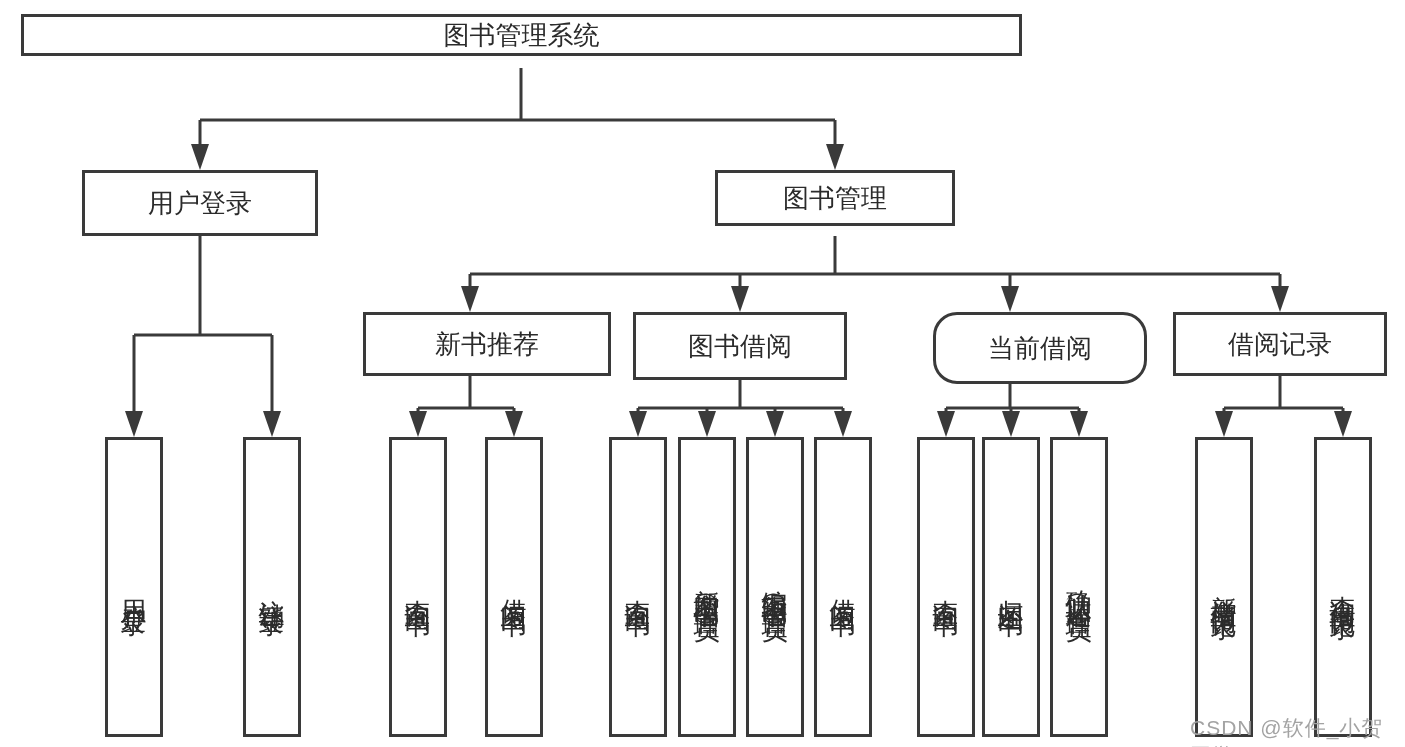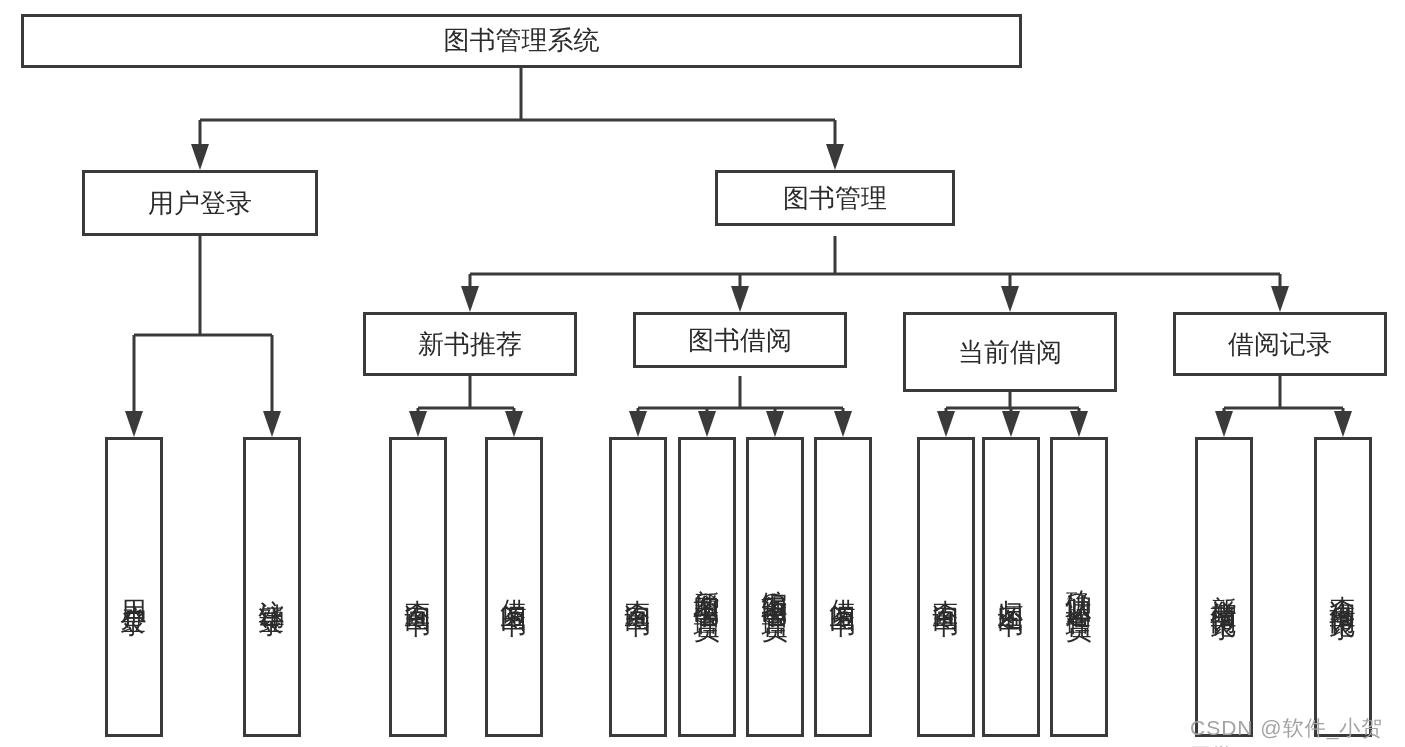--- a/index.html
+++ b/index.html
@@ -83,28 +83,28 @@
       <path d="M766 411 L784 411 L775 437 Z"></path>
       <path d="M834 411 L852 411 L843 437 Z"></path>
       <path d="M937 411 L955 411 L946 437 Z"></path>
       <path d="M1002 411 L1020 411 L1011 437 Z"></path>
       <path d="M1070 411 L1088 411 L1079 437 Z"></path>
       <path d="M1215 411 L1233 411 L1224 437 Z"></path>
       <path d="M1334 411 L1352 411 L1343 437 Z"></path>
     </g>
   </svg>
 
-  <div class="node" style="left:21px; top:14px; width:1001px; height:54px;font-family:Liberation Serif, serif;">图书管理系统</div>
+  <div class="node" style="left:21px; top:14px; width:1001px; height:42px;">图书管理系统</div>
 
   <div class="node" style="left:82px; top:170px; width:236px; height:66px;">用户登录</div>
   <div class="node" style="left:715px; top:170px; width:240px; height:56px;">图书管理</div>
 
-  <div class="node" style="left:363px; top:312px; width:214px; height:64px;">新书推荐</div>
-  <div class="node" style="left:633px; top:312px; width:214px; height:56px;">图书借阅</div>
-  <div class="node" style="left:903px; top:312px; width:214px; height:80px;">当前借阅</div>
+  <div class="node" style="left:363px; top:312px; width:248px; height:64px;">新书推荐</div>
+  <div class="node" style="left:633px; top:312px; width:214px; height:68px;">图书借阅</div>
+  <div class="node" style="left:933px; top:312px; width:214px; height:72px;border-radius:24px;">当前借阅</div>
   <div class="node" style="left:1173px; top:312px; width:214px; height:64px;text-align:center;">借阅记录</div>
 
   <div class="node leaf" style="left:105px; top:437px; width:58px; height:300px;">用户登录</div>
   <div class="node leaf" style="left:243px; top:437px; width:58px; height:300px;">注销登录</div>
 
   <div class="node leaf" style="left:389px; top:437px; width:58px; height:300px;">查询图书</div>
   <div class="node leaf" style="left:485px; top:437px; width:58px; height:300px;">借阅图书</div>
 
   <div class="node leaf" style="left:609px; top:437px; width:58px; height:300px;">查询图书</div>
   <div class="node leaf" style="left:678px; top:437px; width:58px; height:300px;">新增图书（管理员）</div>

